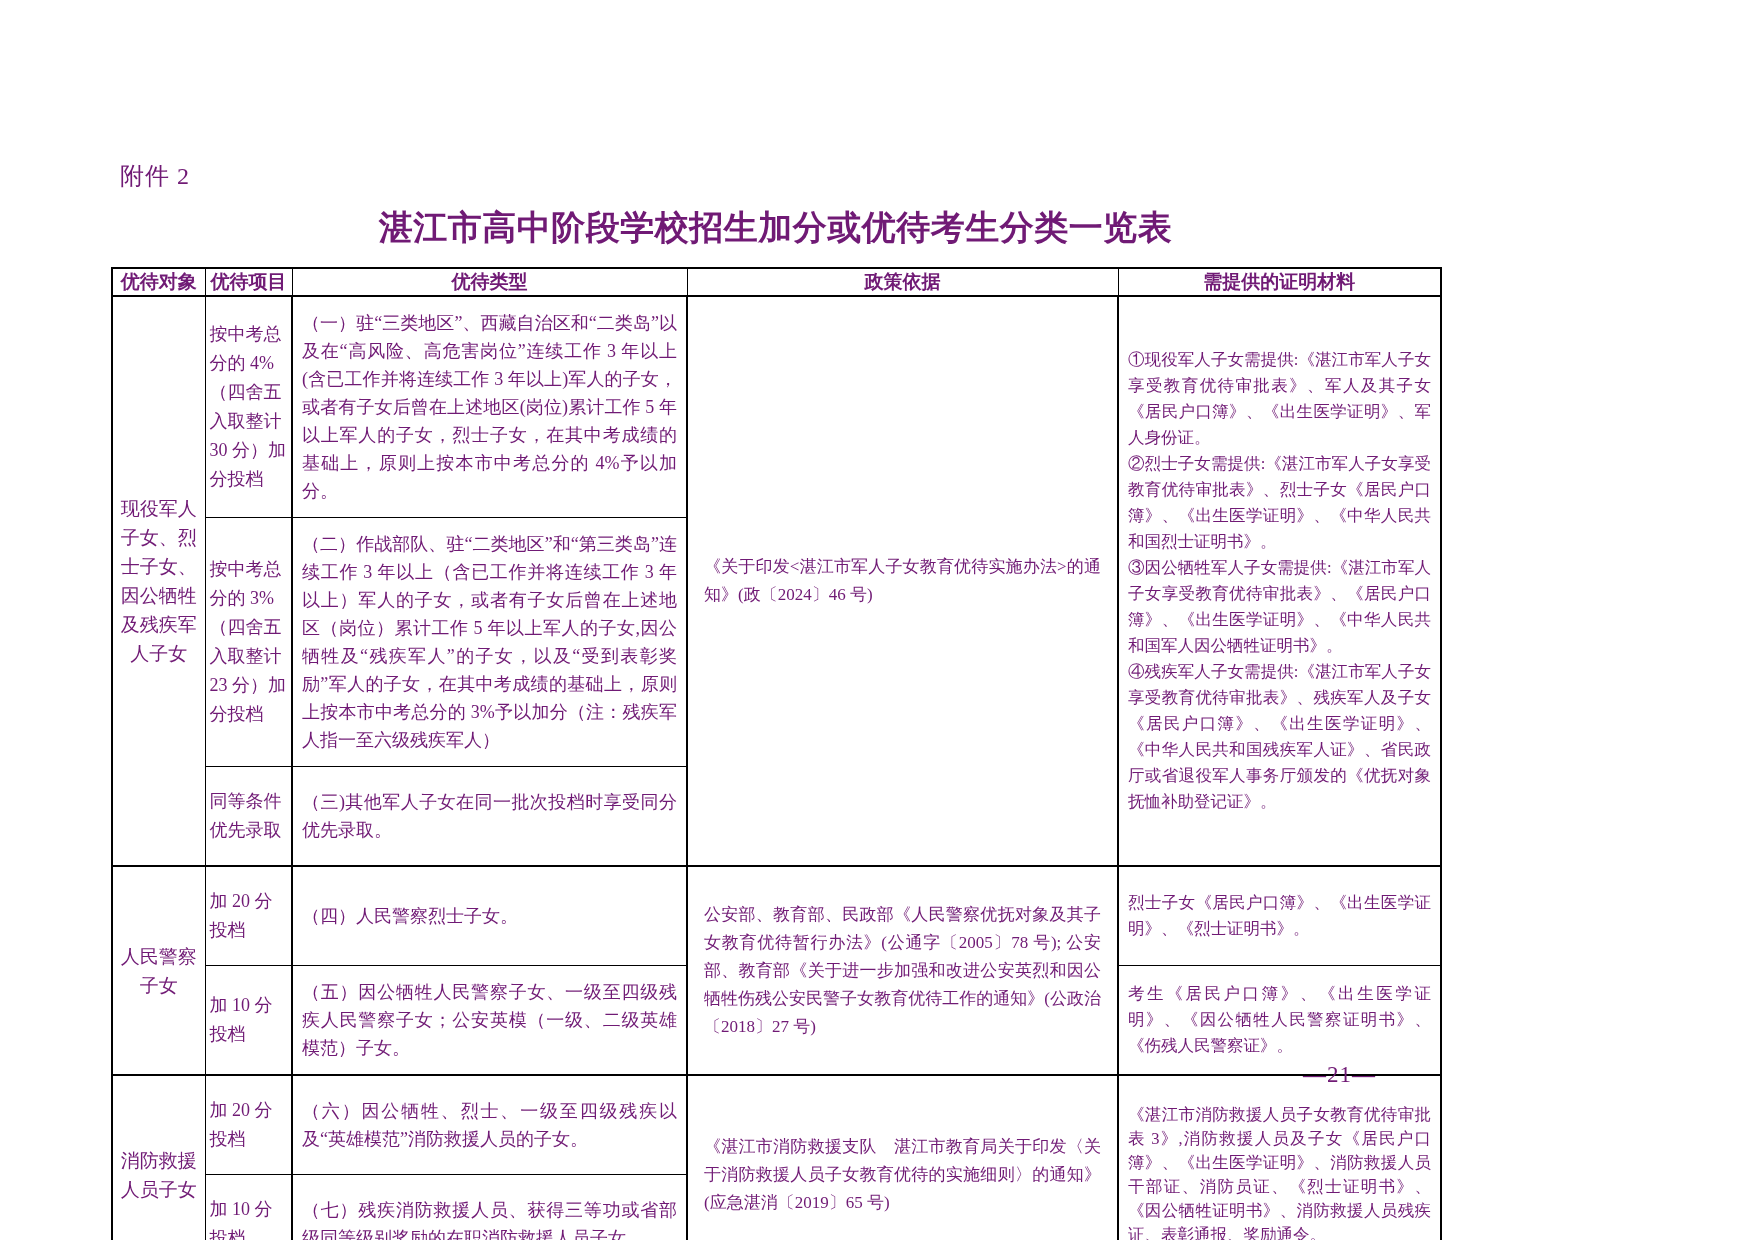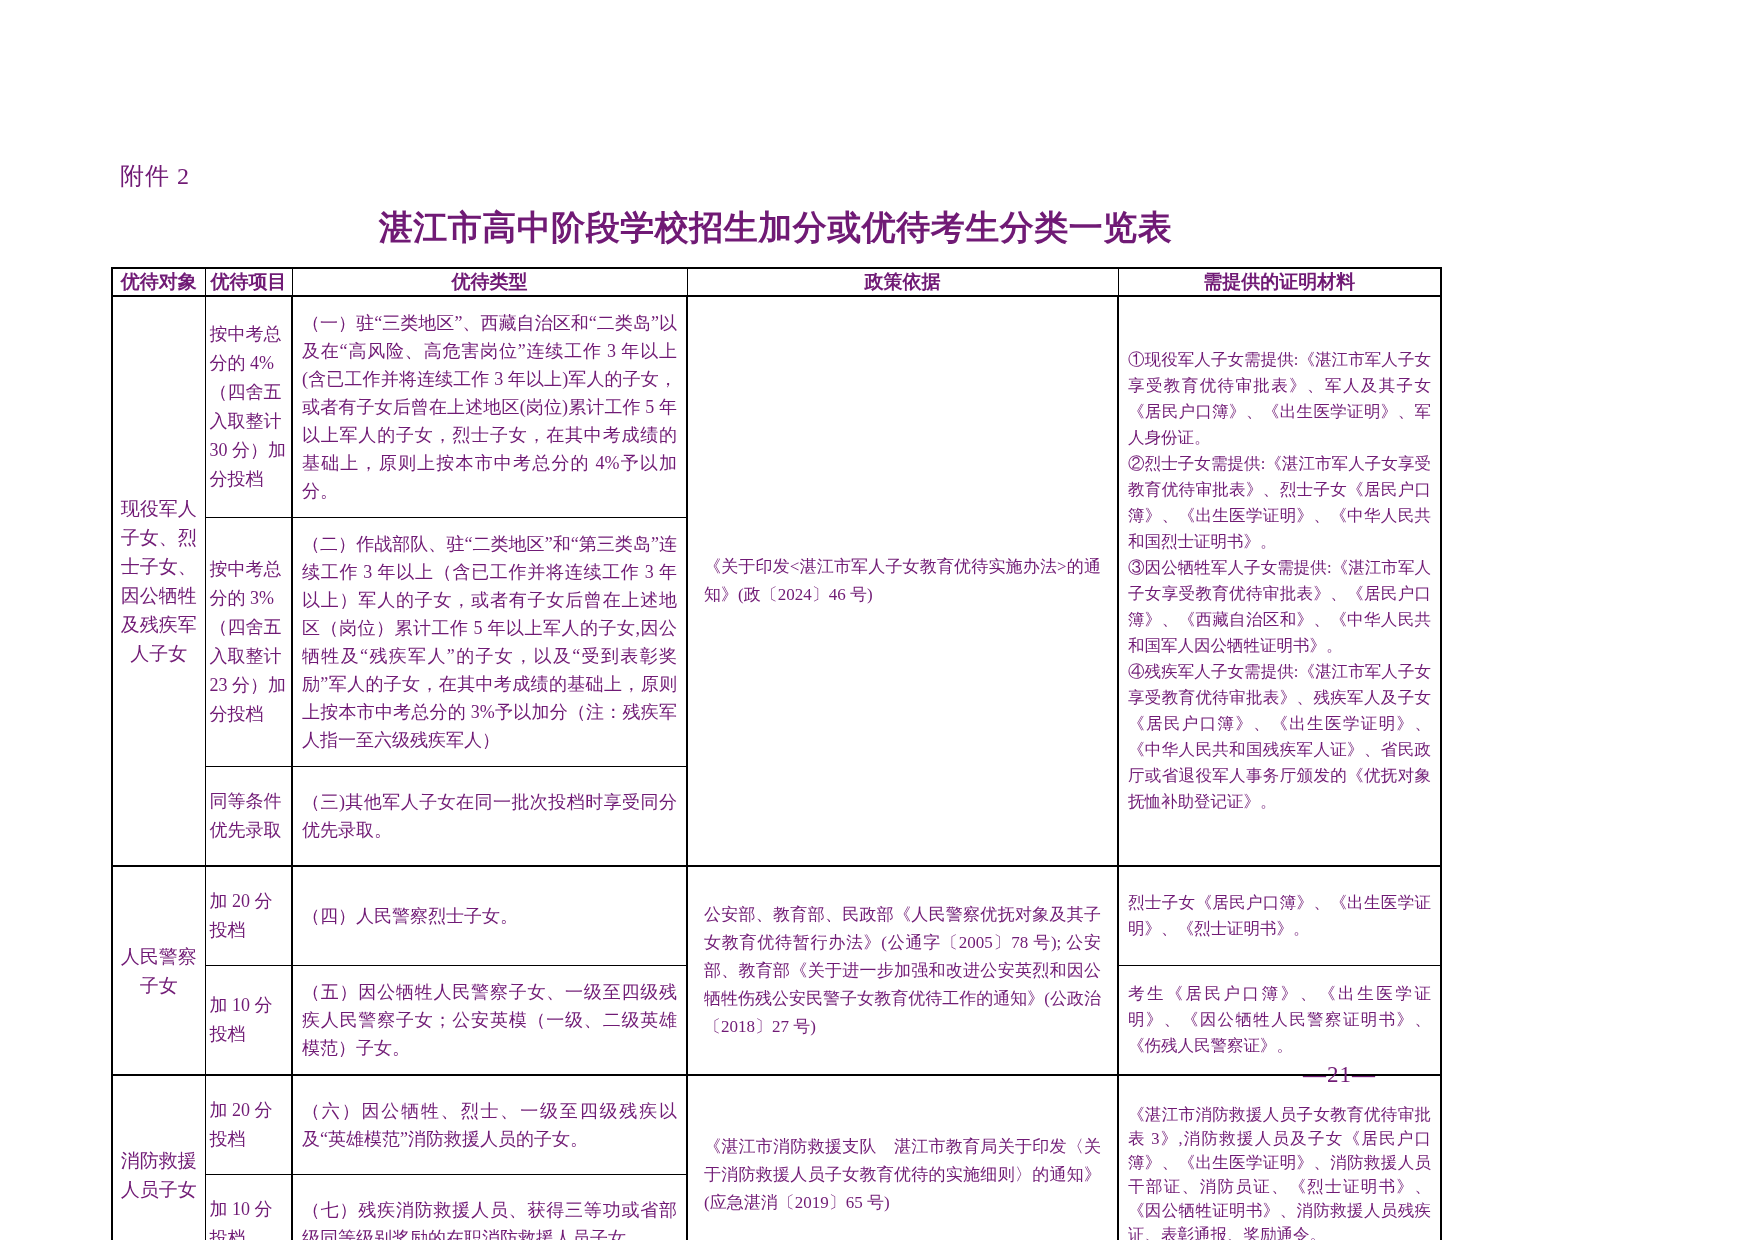--- a/index.html
+++ b/index.html
@@ -142,21 +142,21 @@
     <tbody>
 
       <tr class="h-a1">
         <td class="col-target" rowspan="3">现役军人子女、烈士子女、因公牺牲及残疾军人子女</td>
         <td class="col-item">按中考总分的 4%（四舍五入取整计 30 分）加分投档</td>
         <td class="col-type">（一）驻“三类地区”、西藏自治区和“二类岛”以及在“高风险、高危害岗位”连续工作 3 年以上(含已工作并将连续工作 3 年以上)军人的子女，或者有子女后曾在上述地区(岗位)累计工作 5 年以上军人的子女，烈士子女，在其中考成绩的基础上，原则上按本市中考总分的 4%予以加分。</td>
         <td class="col-policy" rowspan="3">《关于印发&lt;湛江市军人子女教育优待实施办法&gt;的通知》(政〔2024〕46 号)</td>
         <td class="col-materials" rowspan="3">
           <div class="para">①现役军人子女需提供:《湛江市军人子女享受教育优待审批表》、军人及其子女《居民户口簿》、《出生医学证明》、军人身份证。</div>
           <div class="para">②烈士子女需提供:《湛江市军人子女享受教育优待审批表》、烈士子女《居民户口簿》、《出生医学证明》、《中华人民共和国烈士证明书》。</div>
-          <div class="para">③因公牺牲军人子女需提供:《湛江市军人子女享受教育优待审批表》、《居民户口簿》、《西藏自治区和》、《中华人民共和国军人因公牺牲证明书》。</div>
+          <div class="para">③因公牺牲军人子女需提供:《湛江市军人子女享受教育优待审批表》、《居民户口簿》、《出生医学证明》、《中华人民共和国军人因公牺牲证明书》。</div>
           <div class="para">④残疾军人子女需提供:《湛江市军人子女享受教育优待审批表》、残疾军人及子女《居民户口簿》、《出生医学证明》、《中华人民共和国残疾军人证》、省民政厅或省退役军人事务厅颁发的《优抚对象抚恤补助登记证》。</div>
         </td>
       </tr>
       <tr class="h-a2">
         <td class="col-item">按中考总分的 3%（四舍五入取整计 23 分）加分投档</td>
         <td class="col-type">（二）作战部队、驻“二类地区”和“第三类岛”连续工作 3 年以上（含已工作并将连续工作 3 年以上）军人的子女，或者有子女后曾在上述地区（岗位）累计工作 5 年以上军人的子女,因公牺牲及“残疾军人”的子女，以及“受到表彰奖励”军人的子女，在其中考成绩的基础上，原则上按本市中考总分的 3%予以加分（注：残疾军人指一至六级残疾军人）</td>
       </tr>
       <tr class="h-a3">
         <td class="col-item">同等条件优先录取</td>
         <td class="col-type">（三)其他军人子女在同一批次投档时享受同分优先录取。</td>

